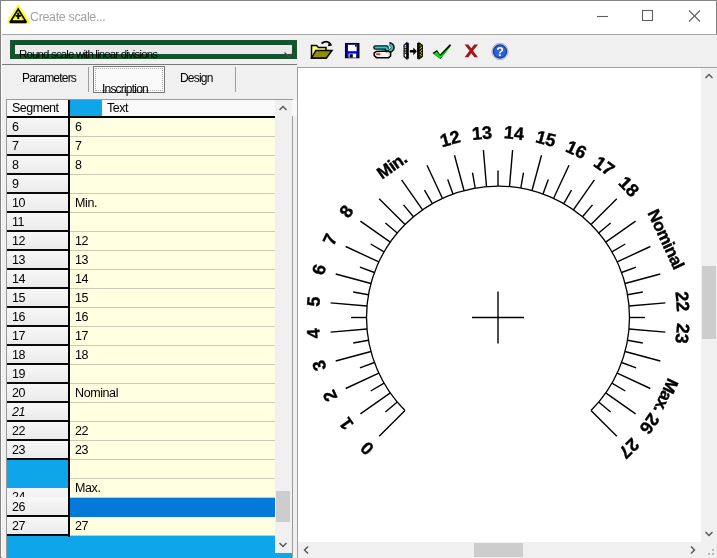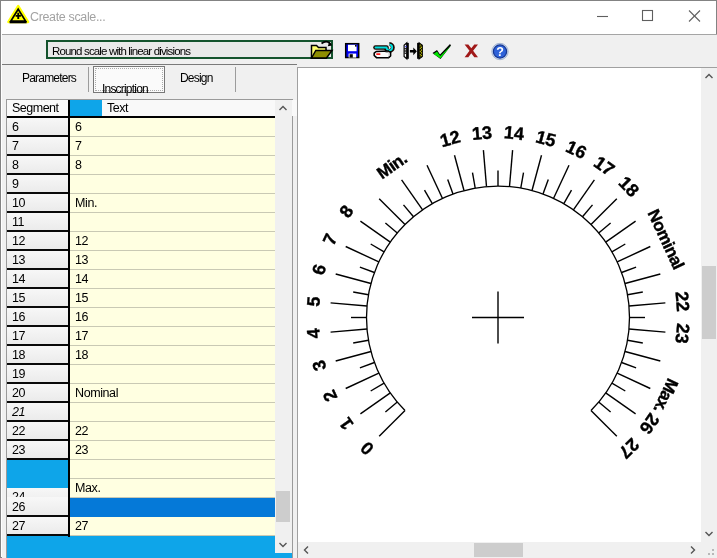--- a/index.html
+++ b/index.html
@@ -1,21 +1,21 @@
 <!DOCTYPE html>
 <html><head><meta charset="utf-8"><style>
 *{margin:0;padding:0;box-sizing:border-box;}
 html,body{width:717px;height:558px;overflow:hidden;}
 body{font-family:"Liberation Sans",sans-serif;background:#fff;position:relative;}
 #win{position:absolute;left:0;top:0;width:717px;height:558px;border:1px solid #838383;background:#fff;}
 
 #titletext{position:absolute;left:29px;top:9px;font-size:12.5px;color:#a3a3a3;letter-spacing:-0.35px;}
 
 #tbar{position:absolute;left:1px;top:33px;width:715px;height:33px;background:#f0f0f0;border-top:1px solid #a5a5a5;}
-#combo{position:absolute;left:9px;top:39px;width:287px;height:19px;background:#e9e9e9;border:2px solid #14532d;margin-left:36px;}
+#combo{position:absolute;left:9px;top:39px;width:287px;height:19px;background:#e9e9e9;border:5px solid #14532d;}
 #combotext{position:absolute;left:4px;top:2.5px;font-size:11.5px;letter-spacing:-0.85px;color:#000;}
 
 #lpane{position:absolute;left:1px;top:63px;width:295px;height:494px;background:#f0f0f0;border-top:1px solid #7a7a7a;}
 .tabtxt{position:absolute;top:5.5px;font-size:12px;letter-spacing:-0.8px;color:#000;}
 .tabsep{position:absolute;top:2px;height:25px;width:1px;background:#9c9c9c;}
 #seltab{position:absolute;left:91px;top:1px;width:72px;height:27px;background:#fafafa;border:1px solid #787878;}
 #seltab .focus{position:absolute;left:1px;top:1px;right:1px;bottom:1px;border:1px dotted #ababab;}
 
 #grid{position:absolute;left:4px;top:34px;width:287px;height:551px;background:#0ea5e9;border:1px solid #9a9a9a;border-bottom:2px solid #4a4a4a;}
 .hdr{position:absolute;top:0;height:15.5px;background:#f9f9f9;font-size:12.5px;letter-spacing:-0.5px;padding-top:1px;}

